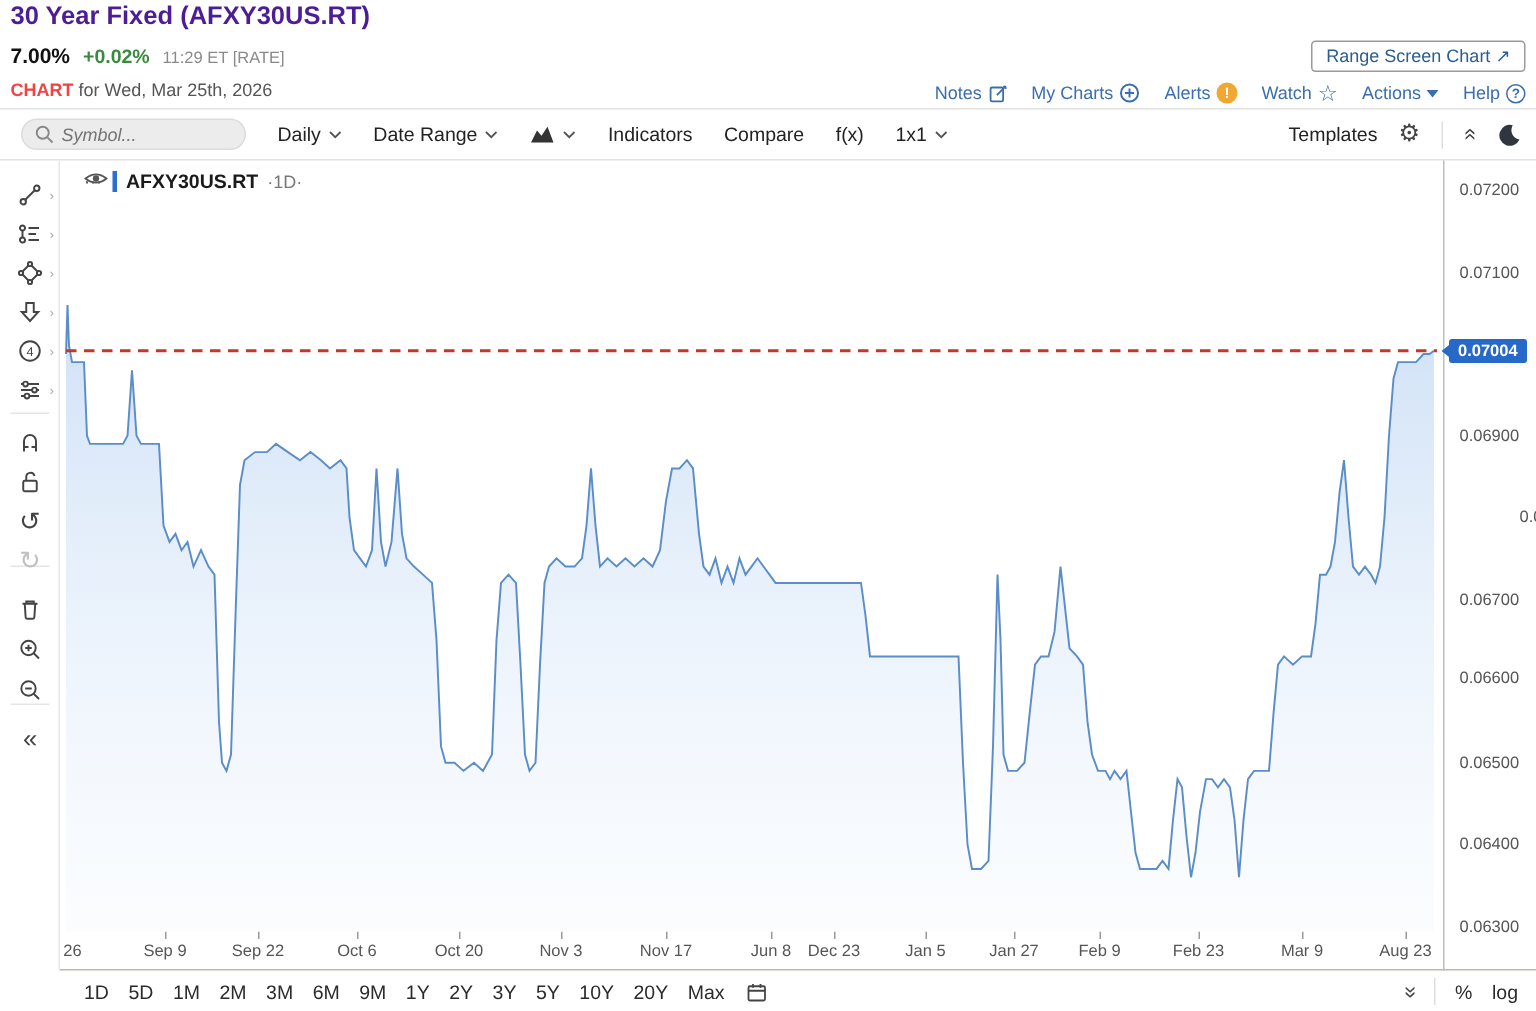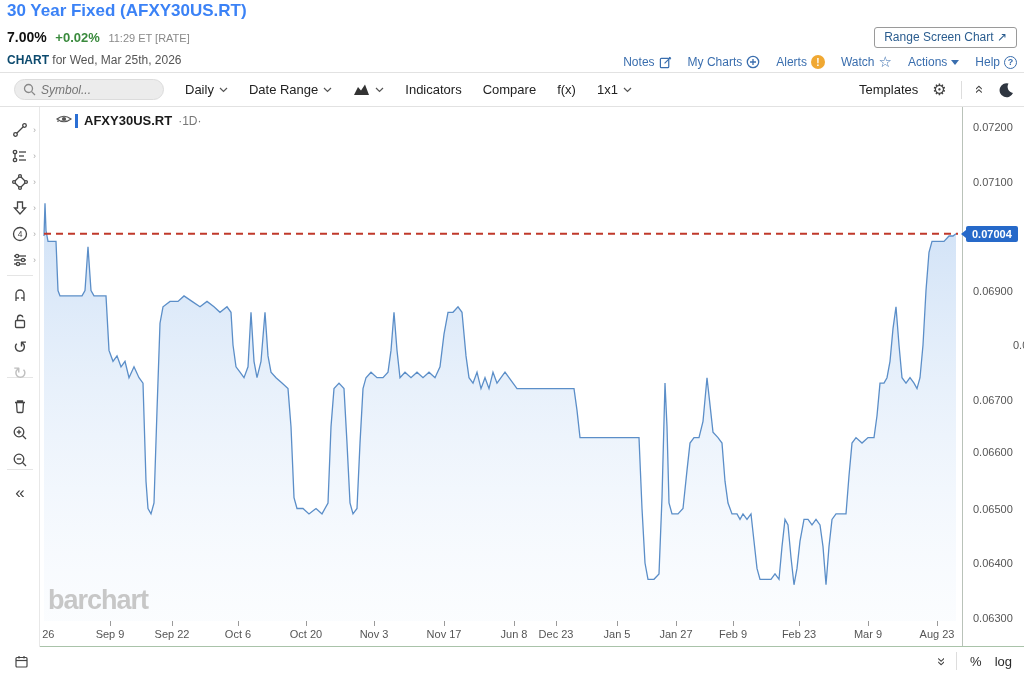--- a/index.html
+++ b/index.html
@@ -2,27 +2,27 @@
 <html><head>
 <meta charset="utf-8">
 <style>
   * { margin:0; padding:0; box-sizing:border-box; }
   html,body { width:1024px; height:674px; overflow:hidden; background:#fff;
               font-family:"Liberation Sans", sans-serif; color:#222; }
   #app { position:relative; width:1024px; height:674px; background:#fff; }
 
   
   #hdr { position:relative; width:100%; height:73px; border-bottom:1px solid #e2e2e2; }
-  #page-title { position:absolute; left:7px; top:1px; font-size:17px; font-weight:bold; color:#3b82f6; }
+  #page-title { position:absolute; left:7px; top:1px; font-size:17px; font-weight:bold; color:#4c1d95; }
   #quote-row { position:absolute; left:7px; top:29px; font-size:13px; white-space:nowrap; }
   #quote-price { font-weight:bold; font-size:14px; color:#111; }
   #quote-change { font-weight:bold; color:#3a8a3d; margin-left:5px; }
   #quote-time { color:#8a8a8a; font-size:11px; margin-left:5px; }
   #chart-for-row { position:absolute; left:7px; top:53px; font-size:12px; color:#555; }
-  #chart-for-label { font-weight:bold; color:#0c4a6e; }
+  #chart-for-label { font-weight:bold; color:#ef4444; }
   #fullscreen-btn { position:absolute; right:7px; top:27px; border:1px solid #9a9a9a; border-radius:3px;
                     padding:2px 9px 3px; font-size:12px; color:#2b5d8f; background:#fff; cursor:pointer; white-space:nowrap; }
   #hdr-links { position:absolute; right:7px; top:53px; display:flex; gap:16px; font-size:12px; color:#3a6eae; align-items:center; }
   .hlink { display:flex; align-items:center; gap:4px; cursor:pointer; white-space:nowrap; }
   .badge-alert { display:inline-flex; width:14px; height:14px; border-radius:50%; background:#f0a832;
                  color:#fff; font-weight:bold; font-size:10px; align-items:center; justify-content:center; }
   .help-circ { display:inline-flex; width:13px; height:13px; border-radius:50%; border:1.4px solid #3a6eae;
                color:#3a6eae; font-size:9px; font-weight:bold; align-items:center; justify-content:center; }
   .caret-fill { width:0; height:0; border-left:4px solid transparent; border-right:4px solid transparent;
                 border-top:5px solid #3a6eae; display:inline-block; }
@@ -341,21 +341,20 @@
       <div id="legend">
         <svg width="16" height="12" viewBox="0 0 16 12">
           <path d="M1 6 Q8 0.5 15 6 Q8 11.5 1 6 Z" fill="none" stroke="#555" stroke-width="1.2"></path>
           <circle cx="8" cy="6" r="2.1" fill="#555"></circle>
         </svg>
         <span class="dots">⋯</span>
         <span class="cbar"></span>
         <span class="sym">AFXY30US.RT</span>
         <span class="intv">·1D·</span>
       </div>
-      <div id="watermark">barchart</div>
       <div id="xaxis">
           <div class="xtick-lbl" style="left: -3px;">Aug 26</div>
           <div class="xtick-mark" style="left: 70px;"></div>
           <div class="xtick-lbl" style="left: 70px;">Sep 9</div>
           <div class="xtick-mark" style="left: 132px;"></div>
           <div class="xtick-lbl" style="left: 132px;">Sep 22</div>
           <div class="xtick-mark" style="left: 198px;"></div>
           <div class="xtick-lbl" style="left: 198px;">Oct 6</div>
           <div class="xtick-mark" style="left: 266px;"></div>
           <div class="xtick-lbl" style="left: 266px;">Oct 20</div>
@@ -394,20 +393,36 @@
           <div class="ytick" style="top: 456px;">0.06400</div>
           <div class="ytick" style="top: 510.5px;">0.06300</div>
         </div>
       <div id="price-tag" style="top: 126.82px;">0.07004</div>
     </div>
 
     <div id="green-rule"></div>
   </div>
 
   <div id="btoolbar">
+    <div id="range-btns" style="display:flex;align-items:center;">
+        <span class="range-btn">1D</span>
+        <span class="range-btn">5D</span>
+        <span class="range-btn">1M</span>
+        <span class="range-btn">2M</span>
+        <span class="range-btn">3M</span>
+        <span class="range-btn">6M</span>
+        <span class="range-btn">9M</span>
+        <span class="range-btn">1Y</span>
+        <span class="range-btn">2Y</span>
+        <span class="range-btn">3Y</span>
+        <span class="range-btn">5Y</span>
+        <span class="range-btn">10Y</span>
+        <span class="range-btn">20Y</span>
+        <span class="range-btn">Max</span>
+      </div>
     <span class="cal">
       <svg width="15" height="15" viewBox="0 0 15 15">
         <rect x="2" y="3.5" width="11" height="9.5" rx="1" fill="none" stroke="#444" stroke-width="1.2"></rect>
         <line x1="2" y1="6.5" x2="13" y2="6.5" stroke="#444" stroke-width="1.2"></line>
         <line x1="5" y1="2" x2="5" y2="4.5" stroke="#444" stroke-width="1.2"></line>
         <line x1="10" y1="2" x2="10" y2="4.5" stroke="#444" stroke-width="1.2"></line>
       </svg>
     </span>
     <div id="bt-right">
       <span class="chev-dn-dbl">«</span>

